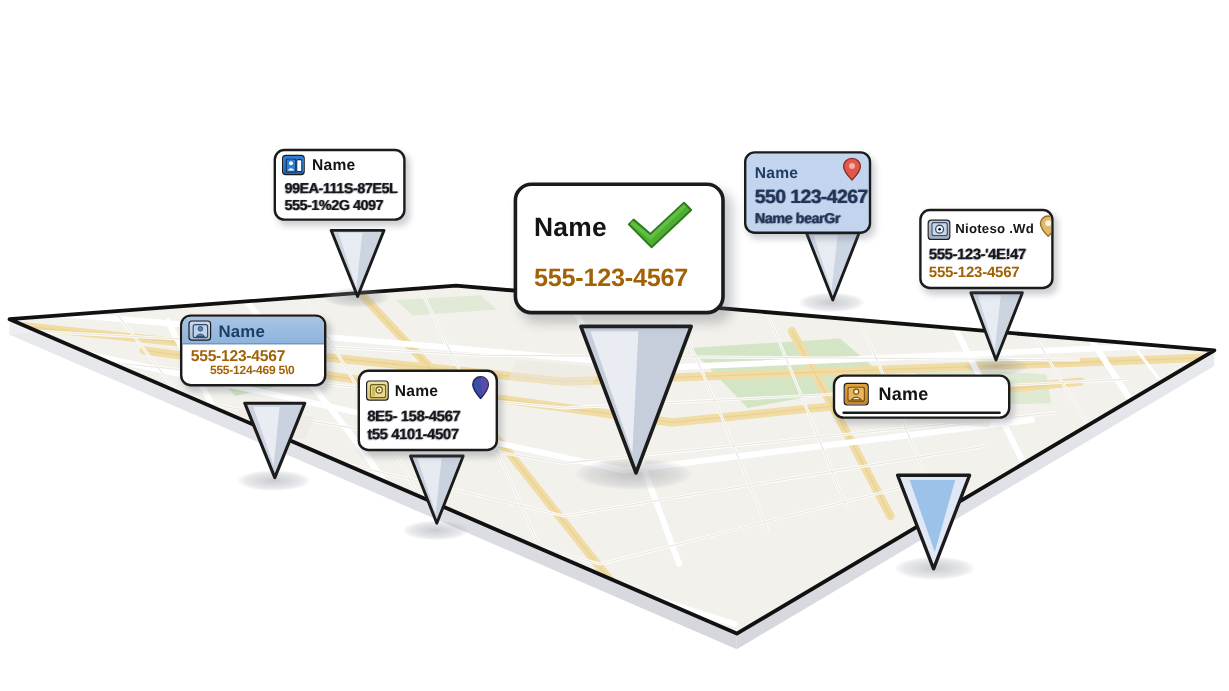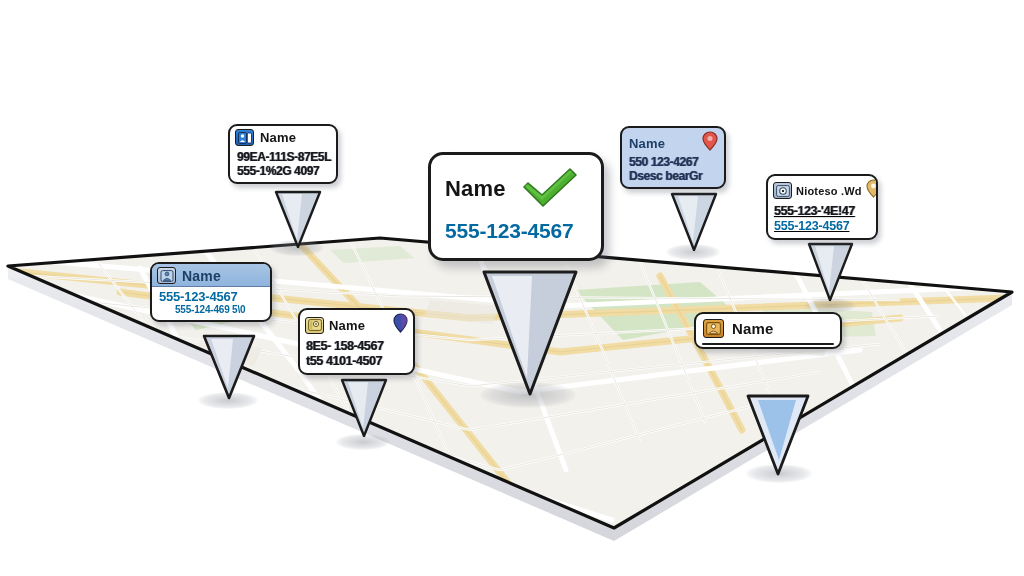--- a/index.html
+++ b/index.html
@@ -58,21 +58,21 @@
     letter-spacing: .2px;
     white-space: nowrap;
   }
   .title.blue { color: #1d3f66; }
   .body {
     padding: 2px 7px 4px 7px;
     background: transparent;
   }
   .line {
     font-weight: bold;
-    color: #0369a1;
+    color: #a16207;
     letter-spacing: -.2px;
     white-space: nowrap;
     line-height: 1.18;
   }
   .line.blurry {
     color: #16181c;
     text-shadow: .7px 0 .6px rgba(30,35,45,.55), -.6px .4px .7px rgba(60,60,70,.40);
     filter: blur(.25px);
     letter-spacing: -.4px;
   }
@@ -262,22 +262,22 @@
         <div class="hdr" style="justify-content:space-between; padding:3px 6px 0 7px;">
           <span class="title blue" style="font-size:13px;">Name</span>
           <span>
             <svg width="16" height="20" viewBox="0 0 16 20">
               <path d="M8 1 C12 1 15 4 15 7.6 C15 12 8 19 8 19 C8 19 1 12 1 7.6 C1 4 4 1 8 1 Z" fill="#e2574c" stroke="#8d2f28" stroke-width="1.2"></path>
               <circle cx="8" cy="7.4" r="2.5" fill="#f0b0aa"></circle>
             </svg>
           </span>
         </div>
         <div class="body" style="padding:0 7px 4px 7px;">
-          <div class="line blurry bluish" style="font-size:12px;">550 123-4267</div>
-          <div class="line blurry bluish" style="font-size:12px;">Dsesc bearGr</div>
+          <div class="line blurry bluish" style="font-size:16px;">550 123-4267</div>
+          <div class="line blurry bluish" style="font-size:12px;">Name bearGr</div>
         </div>
       </div>
     </div>
 
     <div class="callout" style="left:766px; top:174px;">
       <div class="shadow" style="left:38px; top:124px; width:52px; height:15px;"></div>
       <svg class="stem" style="left:34px; top:68px;" width="62" height="62" viewBox="0 0 62 62">
         <polygon points="9,2 52,2 30,58" fill="#ccd4e0" stroke="#1b1b1b" stroke-width="2.4" stroke-linejoin="round"></polygon>
         <polygon points="15,4 34,4 29,50" fill="#eef1f6" opacity=".8"></polygon>
       </svg>
@@ -291,21 +291,21 @@
             </svg>
           </span>
           <span class="title blurry" style="font-size:11px; filter:blur(.25px);text-align:right;">Nioteso  .Wd</span>
           <span style="margin-left:auto;">
             <svg width="15" height="19" viewBox="0 0 15 19">
               <path d="M7.5 1 C11.2 1 14 3.8 14 7.2 C14 11.4 7.5 18 7.5 18 C7.5 18 1 11.4 1 7.2 C1 3.8 3.8 1 7.5 1 Z" fill="#e0b96a" stroke="#8e6e24" stroke-width="1.1"></path>
               <circle cx="7.5" cy="7" r="2.4" fill="#fbf4e2"></circle>
             </svg>
           </span>
         </div>
-        <div class="body" style="padding:1px 20px 4px 6px;text-decoration:underline;">
+        <div class="body" style="padding:1px 20px 4px 6px;">
           <div class="line blurry" style="font-size:12.5px;">555-123-'4E!47</div>
           <div class="line" style="font-size:12.5px;">555-123-4567</div>
         </div>
       </div>
     </div>
 
     <div class="callout" style="left:150px; top:262px;">
       <div class="shadow" style="left:48px; top:130px; width:60px; height:17px;"></div>
       <svg class="stem" style="left:44px; top:72px;" width="70" height="68" viewBox="0 0 70 68">
         <polygon points="10,2 60,2 35,64" fill="#c9d2de" stroke="#1b1b1b" stroke-width="2.6" stroke-linejoin="round"></polygon>

